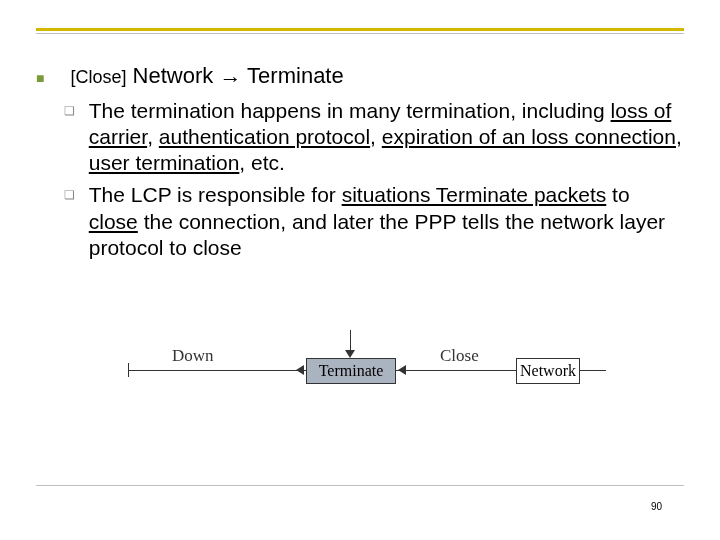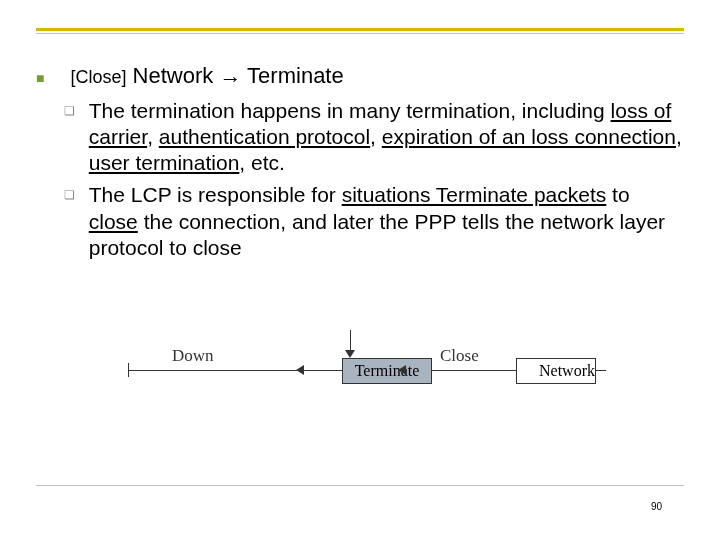--- a/index.html
+++ b/index.html
@@ -91,21 +91,20 @@
     font-family: 'Times New Roman', serif;
     font-size: 16px;
     text-align: center;
     display: flex;
     align-items: center;
     justify-content: center;
     background: #fff;
   }
   .box.term {
     background: #aab3c0;
-    margin-left: 36px;
   }
   .arrowhead-left {
     position: absolute;
     width: 0; height: 0;
     border-top: 5px solid transparent;
     border-bottom: 5px solid transparent;
     border-right: 8px solid #333;
   }
   .arrowhead-down {
     position: absolute;
@@ -182,21 +181,21 @@
     <div class="box term" style="left:178px; top:28px; width:90px; height:26px;">
         <span>Terminate</span>
       </div>
 
     <div class="arrowhead-left" style="left:168px; top:35px;"></div>
 
     <span class="lbl" style="left:312px; top:16px;">Close</span>
 
     <div class="arrowhead-left" style="left:270px; top:35px;"></div>
 
-    <div class="box" style="left:388px; top:28px; width:80px; height:26px;justify-content:flex-end;">
+    <div class="box" style="left:388px; top:28px; width:64px; height:26px;">
         <span>Network</span>
       </div>
 
     <div class="hline-short" style="left:470px; top:40px; width:8px;"></div>
   </div>
 
   <div class="bottom-line"></div>
   <div class="page-num">90</div>
 </div>
 

